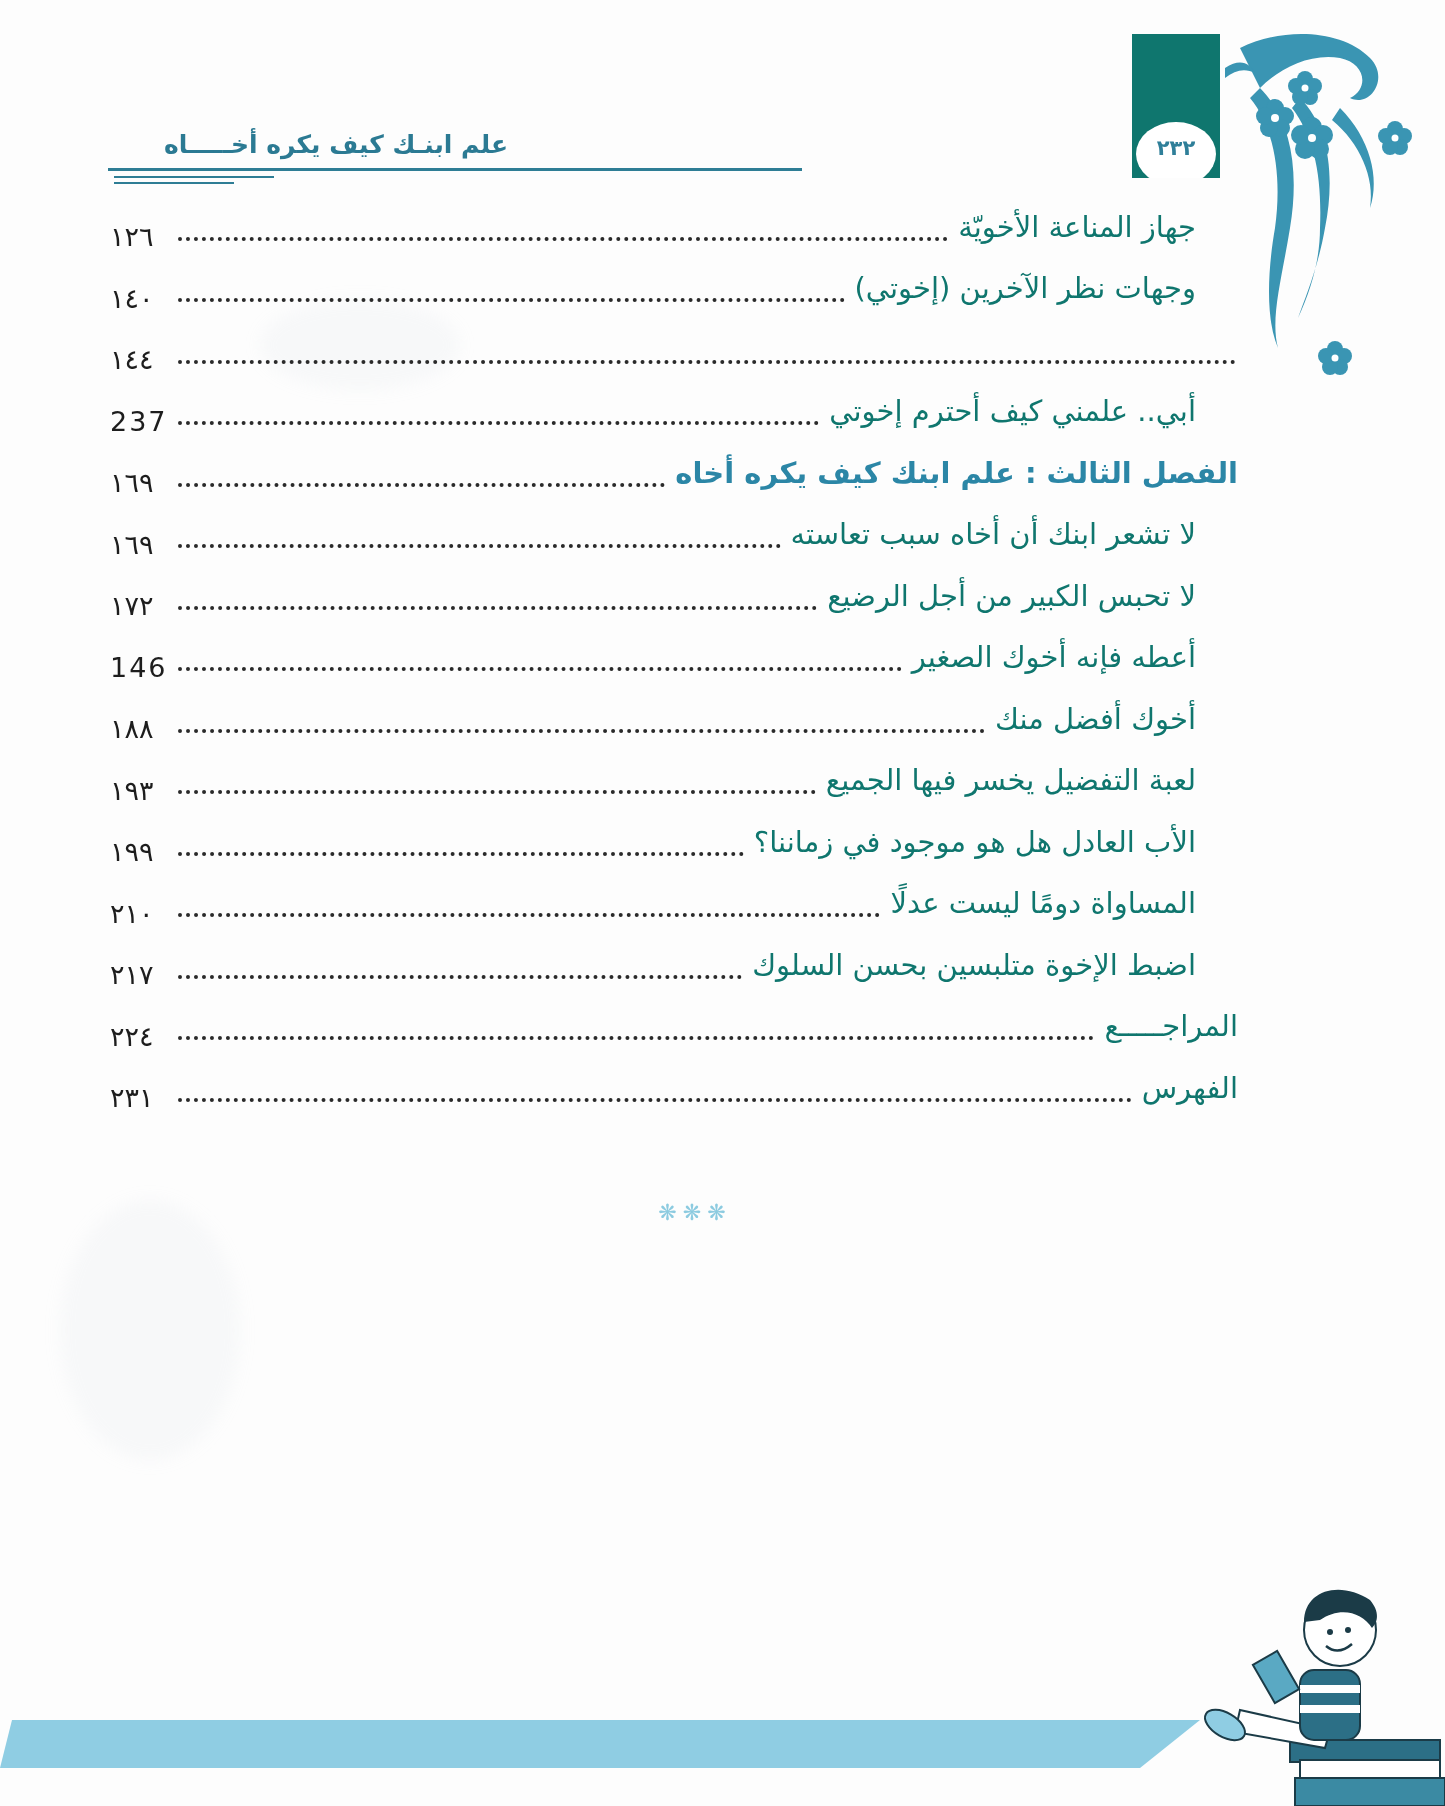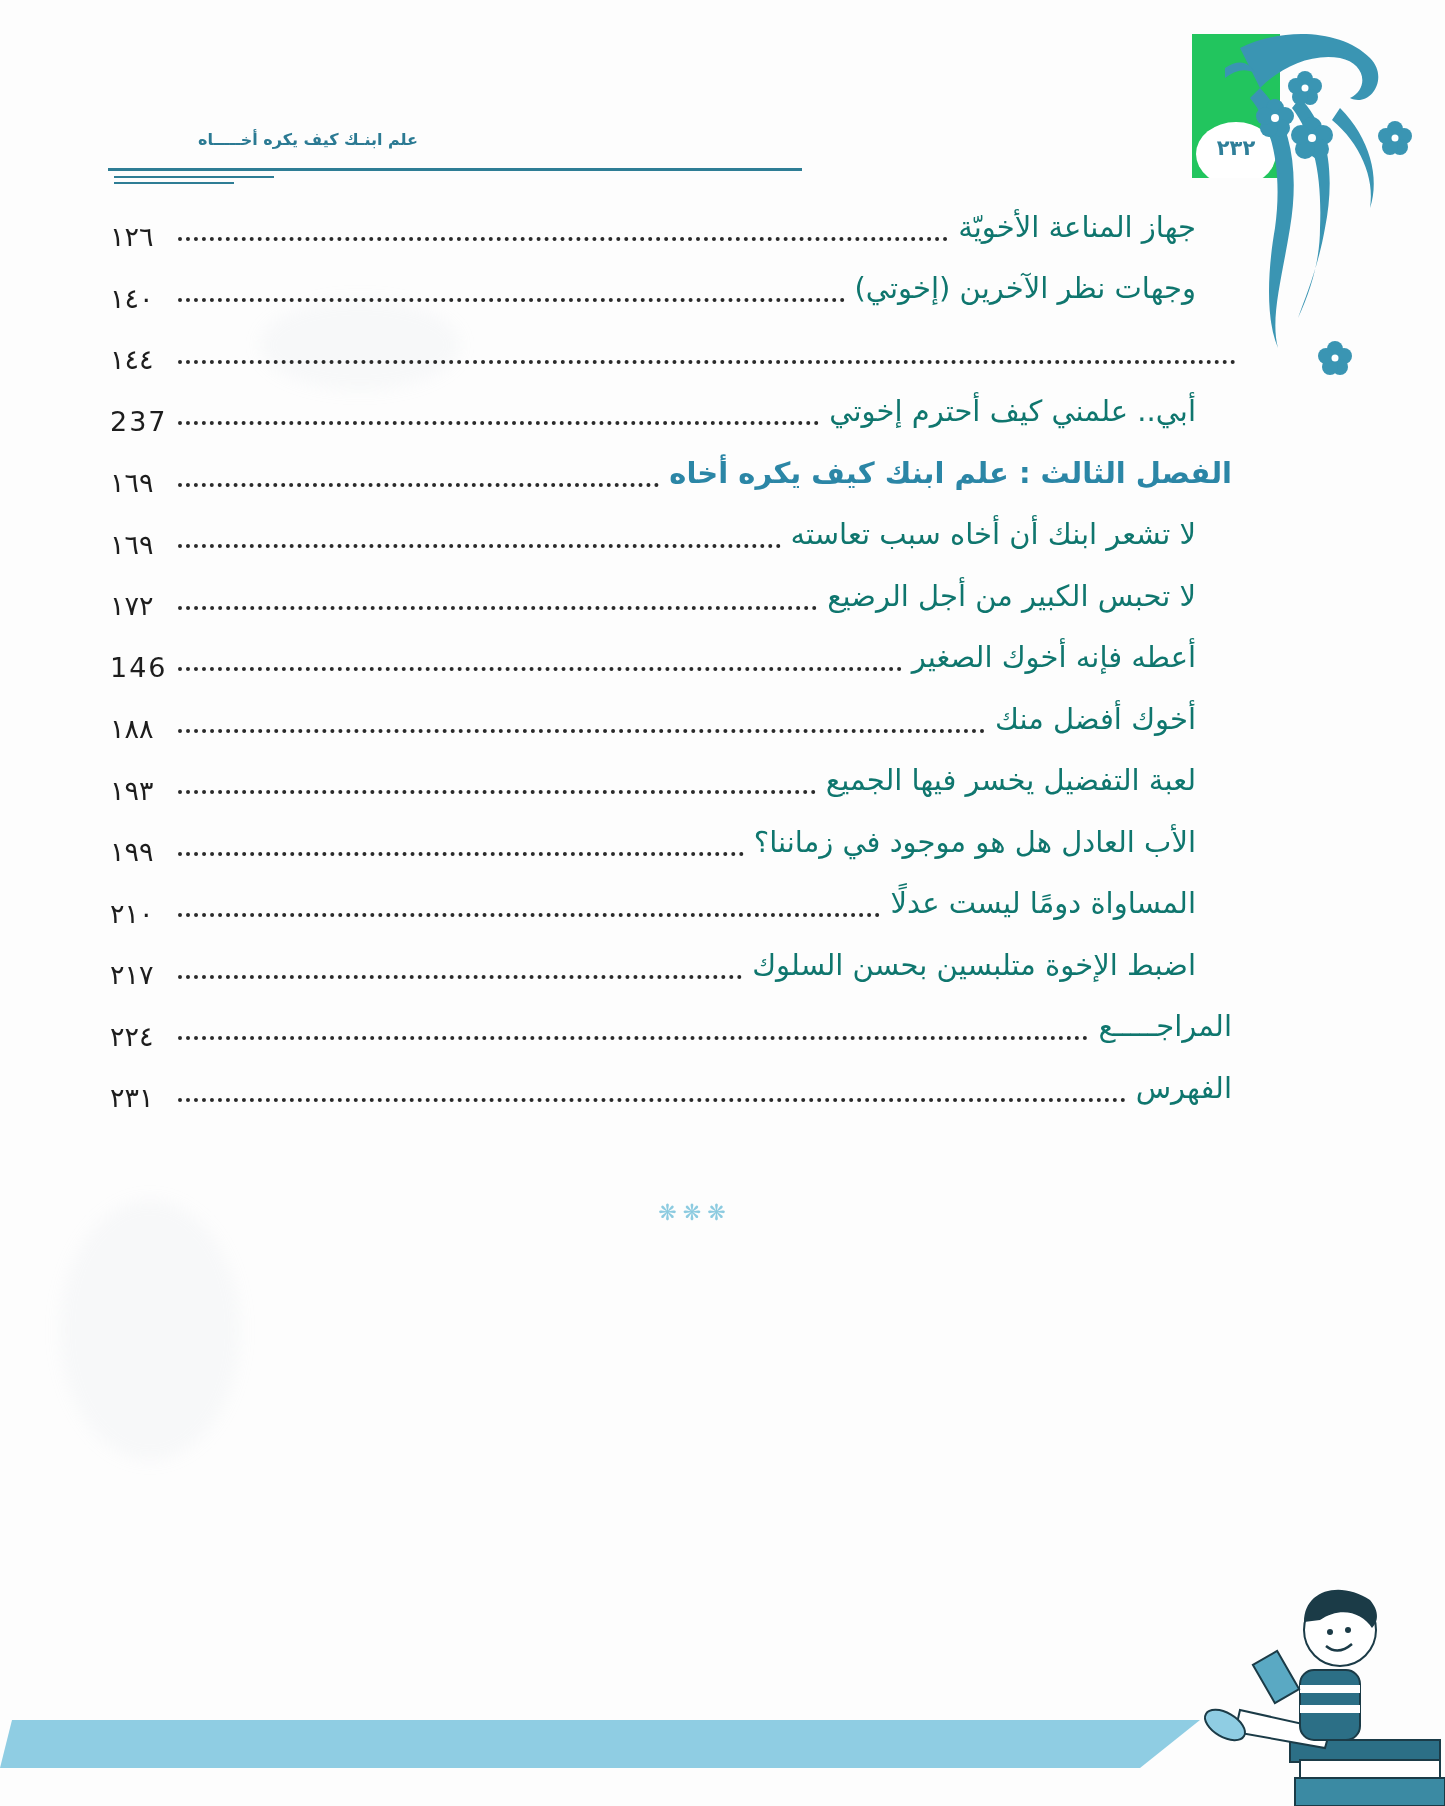--- a/index.html
+++ b/index.html
@@ -10,35 +10,35 @@
     color:#1a1a1a;
   }
   .page { position:absolute; inset:0; }
 
   
   .smudge { position:absolute; border-radius:50%; background:rgba(200,210,220,0.10); filter:blur(8px); }
 
   
   .header-title {
     position:absolute; left:108px; top:130px; width:400px;
-    direction:rtl; text-align:center;
+    direction:rtl; text-align:right;
     font-family:"DejaVu Sans", sans-serif; font-weight:bold;
-    font-size:16px; color:#2b7a93; letter-spacing:0.5px;
+    font-size:25px; color:#2b7a93; letter-spacing:0.5px;
   }
   .header-line {
     position:absolute; left:108px; top:168px; width:694px; height:3px;
     background:#2e7d95;
   }
   .header-line2 { position:absolute; left:114px; top:176px; width:160px; height:2px; background:#2e7d95; }
   .header-line3 { position:absolute; left:114px; top:182px; width:120px; height:2px; background:#2e7d95; }
 
   
   .page-tab {
-    position:absolute; left:1192px; top:34px; width:88px; height:144px;
-    background:#22c55e; overflow:hidden;
+    position:absolute; left:1132px; top:34px; width:88px; height:144px;
+    background:#0f766e; overflow:hidden;
   }
   .page-tab .oval {
     position:absolute; left:4px; top:88px; width:80px; height:64px;
     background:#fff; border-radius:50%;
     display:flex; align-items:flex-start; justify-content:center;
     padding-top:14px; box-sizing:border-box;
   }
   .page-tab .num {
     font-family:"DejaVu Sans", sans-serif; font-weight:bold;
     font-size:21px; color:#2f7f99; letter-spacing:1px;
@@ -51,21 +51,21 @@
   .toc { position:absolute; left:110px; top:196px; width:1130px; }
   .toc-row {
     position:relative; height:61.5px; display:flex; align-items:center;
     direction:rtl;
   }
   .toc-title {
     font-family:"DejaVu Sans", sans-serif; font-size:29px; color:#0f766e;
     white-space:nowrap; padding-left:6px;
   }
   .toc-row.indent .toc-title { margin-right:44px; }
-  .toc-row.indent2 .toc-title { margin-right:8px; }
+  .toc-row.indent2 .toc-title { margin-right:2px; }
   .toc-dots {
     flex:1; height:0; border-bottom:4px dotted #2a2a2a; margin:0 4px;
     align-self:center; transform:translateY(12px);
   }
   .toc-page {
     font-family:"DejaVu Sans", sans-serif; font-size:27px; color:#1d1d1d;
     min-width:64px; text-align:left; letter-spacing:2px;margin-top:20px;
   }
   .toc-row.chapter .toc-title {
     font-weight:bold; color:#2b86a6; font-size:29px;

